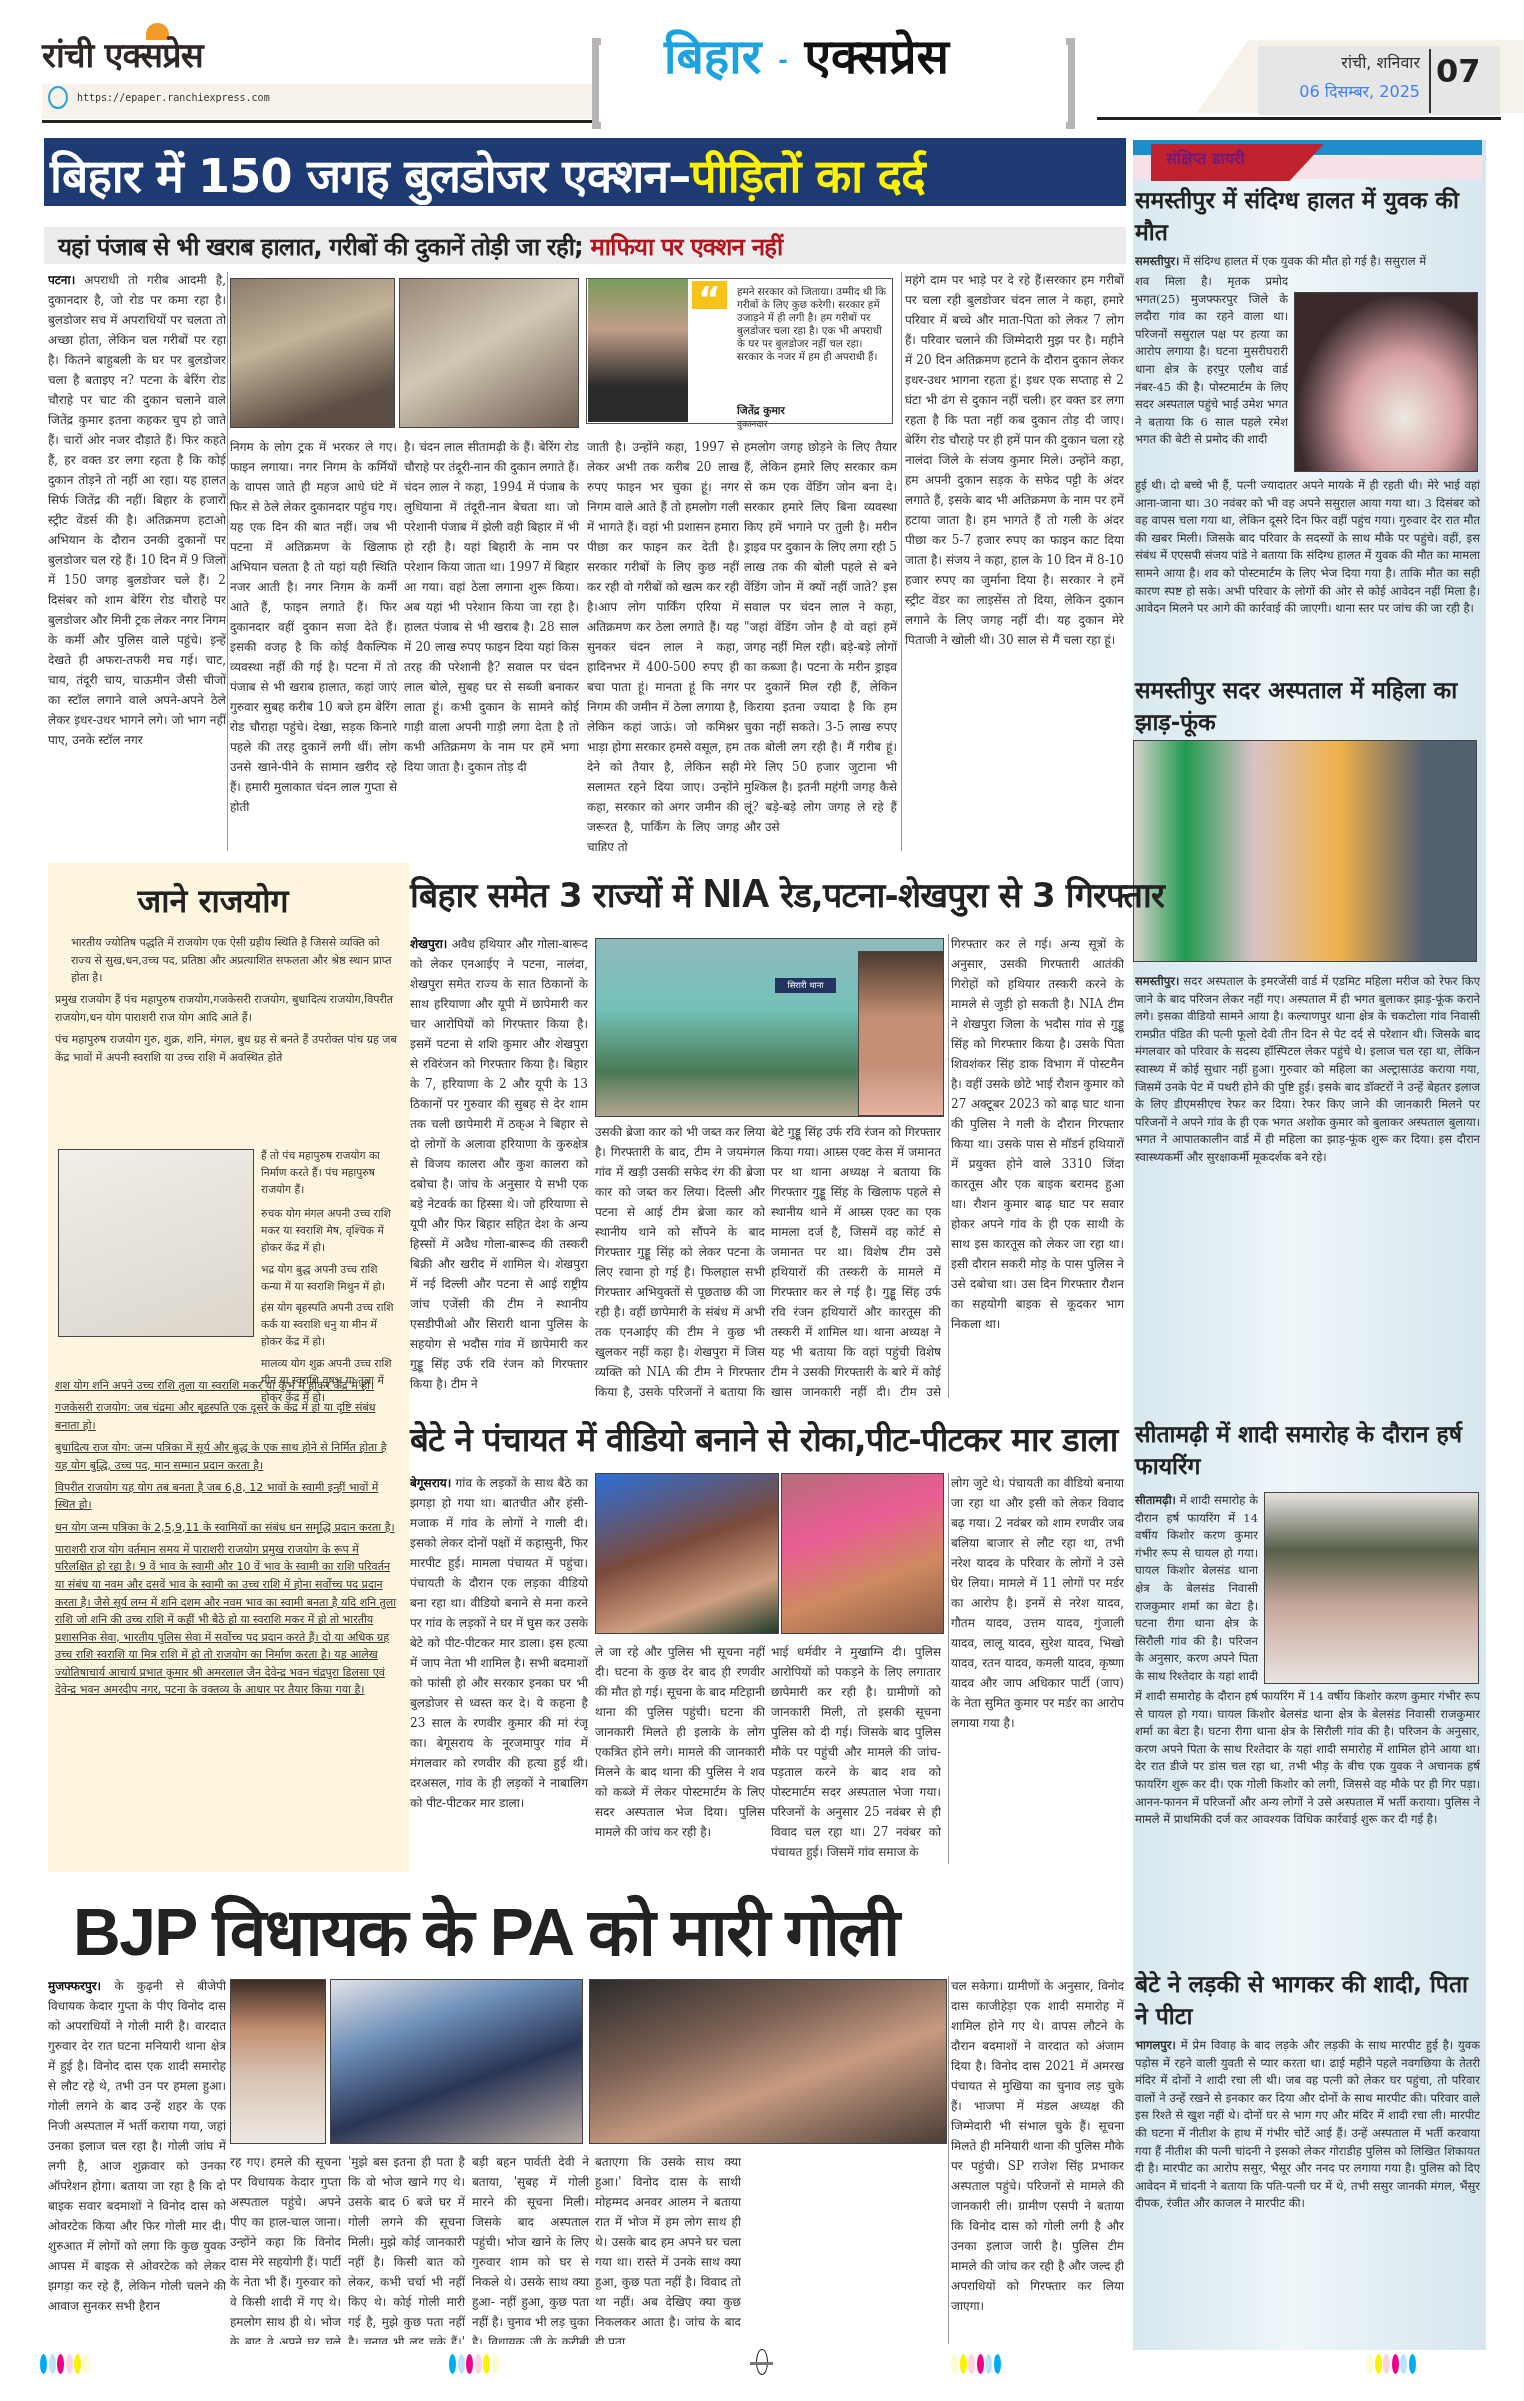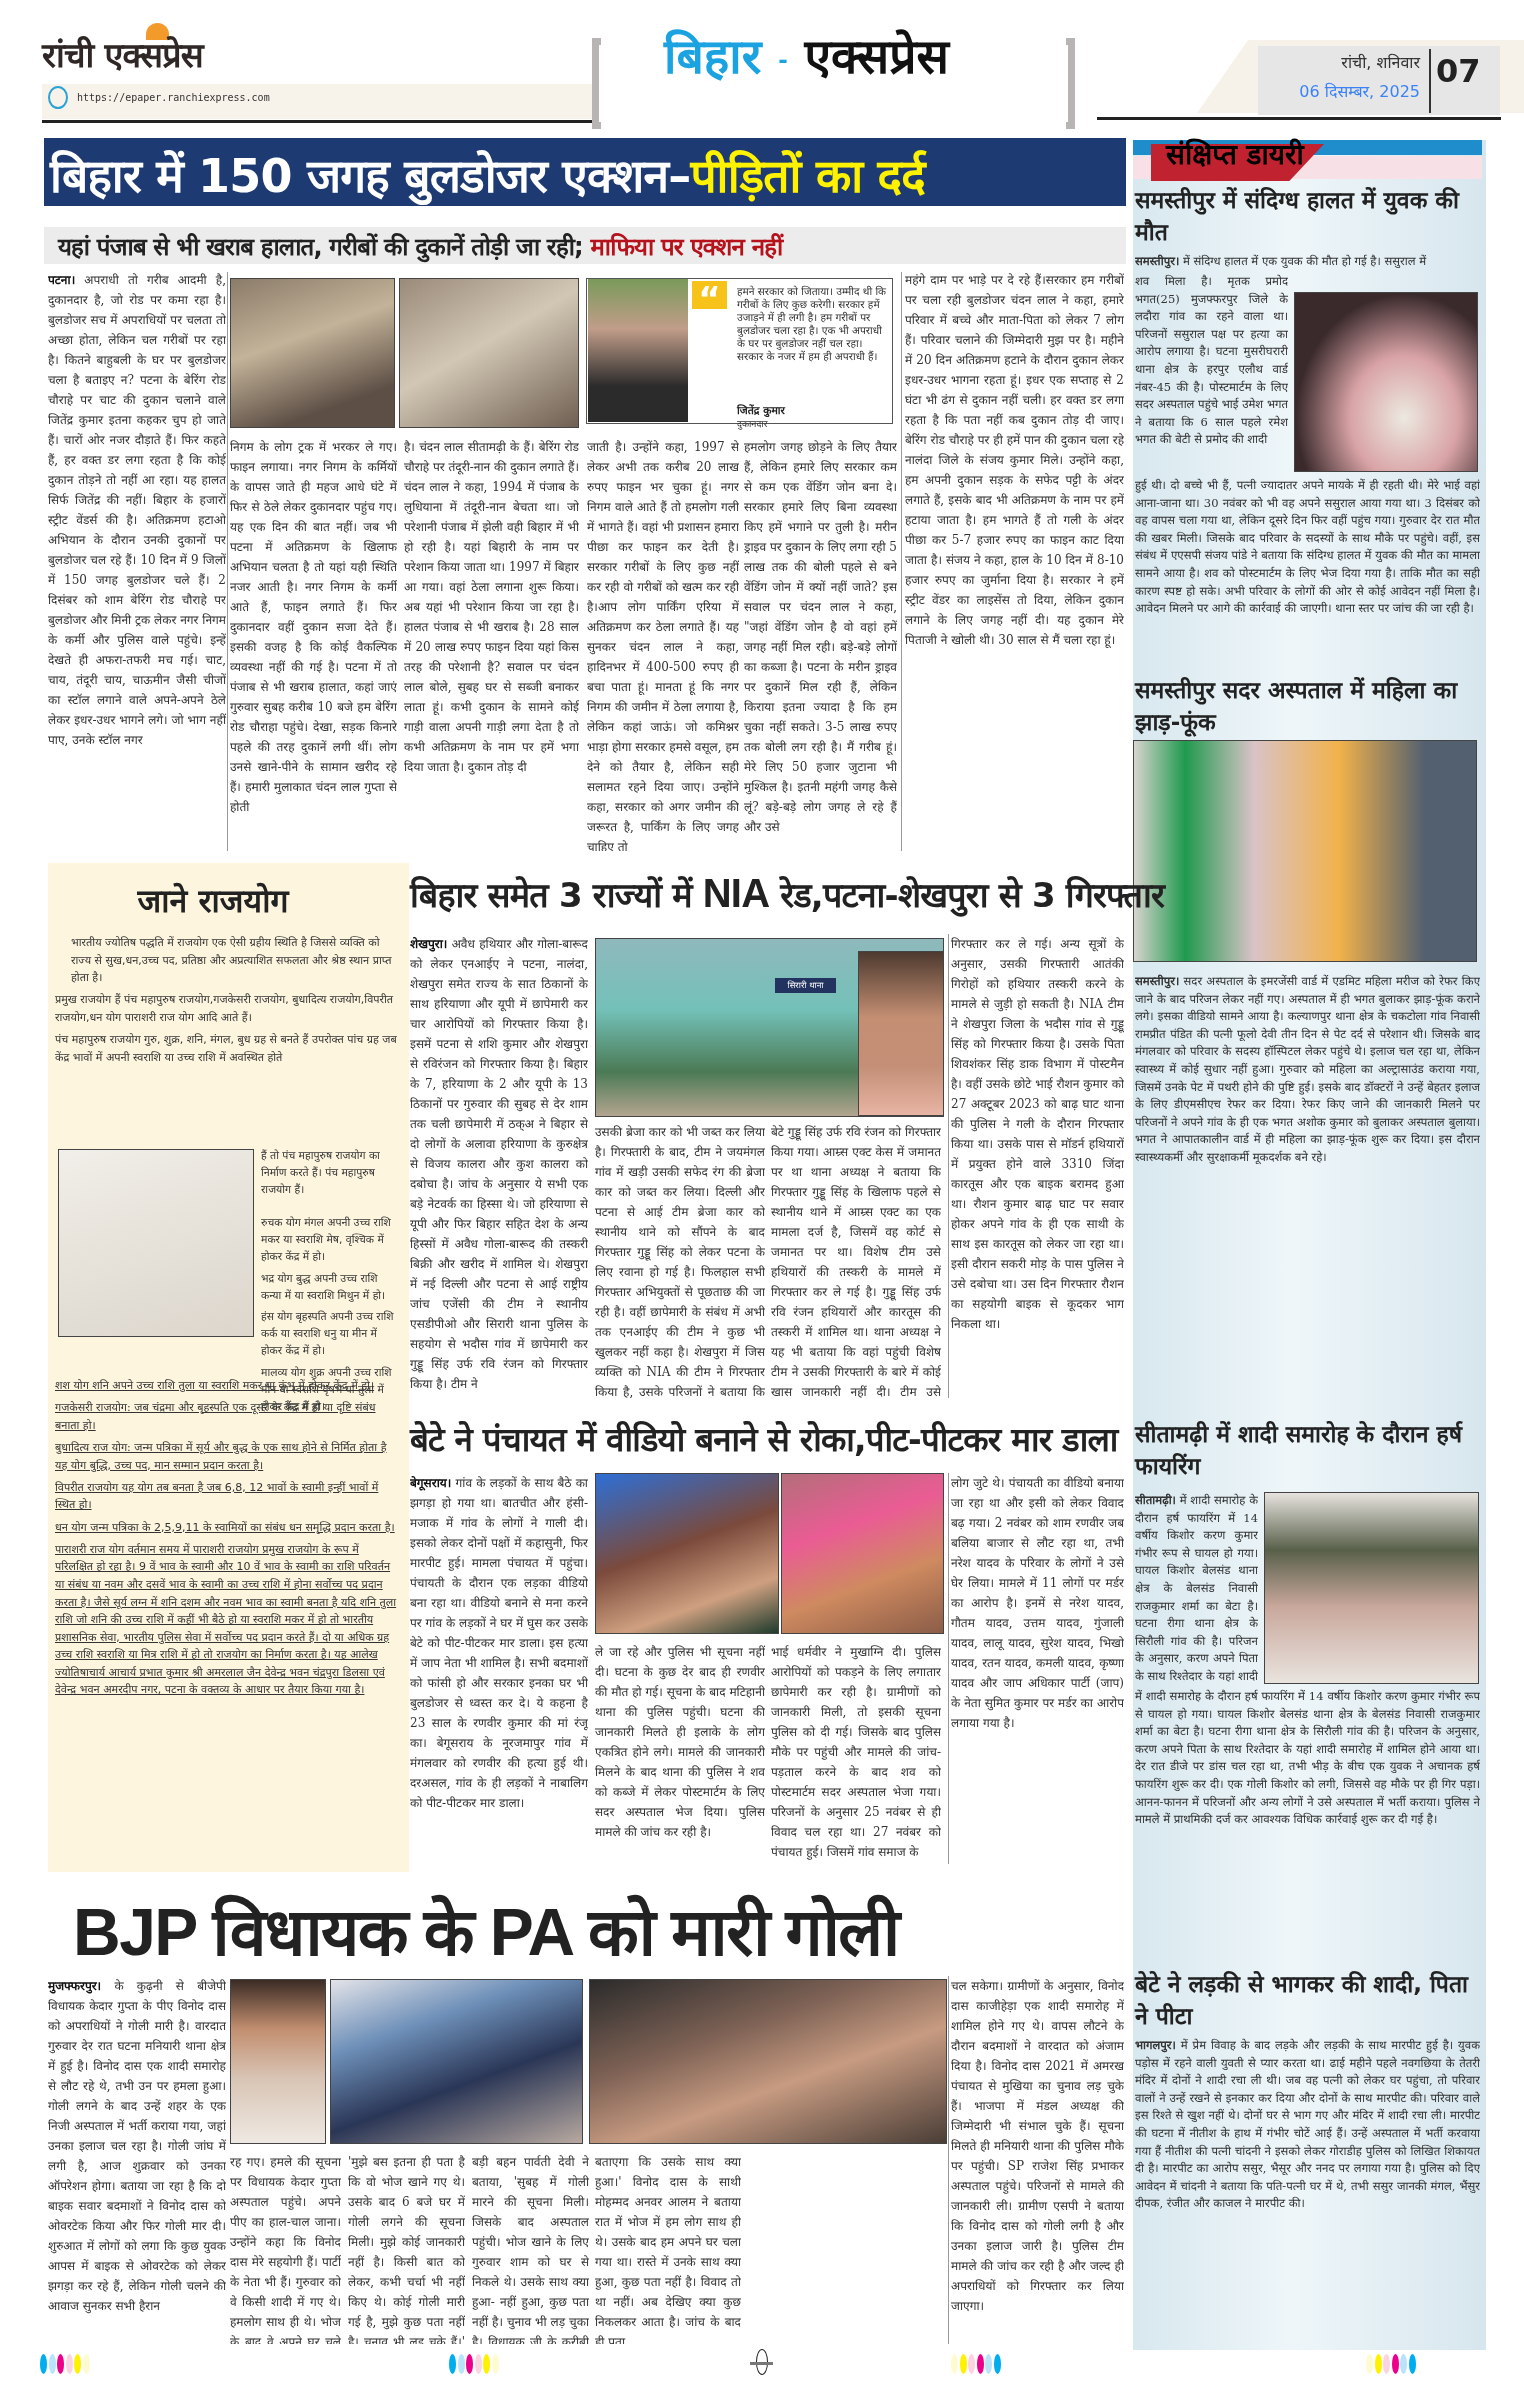--- a/index.html
+++ b/index.html
@@ -46,21 +46,21 @@
   #quote-mark { left: 692px; top: 281px; width: 35px; height: 28px; background: #f7c21a; color: #fff; font-size: 34px; font-weight: bold; line-height: 37px; text-align: center; }
   #quote-text { left: 737px; top: 285px; width: 153px; font-size: 10.4px; line-height: 13px; color: #333; }
   #quote-name { left: 737px; top: 403px; font-size: 10.7px; font-weight: bold; color: #222; }
   #quote-role { left: 737px; top: 417px; font-size: 9.2px; color: #333; }
 
   
   #sidebar-bg { left: 1133px; top: 140px; width: 353px; height: 2210px; background: linear-gradient(90deg, #d8e8ef 0%, #eef6f9 45%, #d7e6ee 100%); }
   #sidebar-blue { left: 1133px; top: 140px; width: 349px; height: 15.3px; background: #1f8ccc; }
   #sidebar-pink { left: 1133px; top: 156px; width: 349px; height: 23px; background: #f8e1e6; }
   #diary-tab { left: 1151px; top: 144px; width: 173px; height: 37px; background: #c0222f; clip-path: polygon(0 0, 100% 0, 80% 100%, 0 100%); }
-  #diary-label { left: 1166px; top: 134px; font-size: 28px; font-weight: bold; color: #000000; }
+  #diary-label { left: 1166px; top: 147px; font-size: 16px; font-weight: bold; color: #701a75; }
   .side-head { position: absolute; left: 1135px; width: 345px; font-size: 23px; font-weight: bold; color: #222; line-height: 32px; }
   .side-text { font-family: "DejaVu Serif", serif; font-size: 11.5px; line-height: 17.6px; color: #333; text-align: justify; overflow: hidden; }
 
   
   #rajyog-bg { left: 48px; top: 863px; width: 361px; height: 1009px; background: #fdf5de; }
   #rajyog-title { left: 48px; top: 878px; width: 330px; text-align: center; font-size: 32px; font-weight: bold; color: #222; }
 
   .sec-head { position: absolute; font-weight: bold; color: #222; white-space: nowrap; letter-spacing: -0.8px; }
 
   
@@ -157,21 +157,21 @@
 
 <div class="abs" id="rajyog-bg"></div>
 <div class="abs" id="rajyog-title">जाने राजयोग</div>
 <div class="abs" style="left:55px;top:934px;width:345px;font-size:11px;line-height:17.6px;color:#333;">
   <p style="margin-bottom:4.6px;margin-left:16px;">भारतीय ज्योतिष पद्धति में राजयोग एक ऐसी ग्रहीय स्थिति है जिससे व्यक्ति को राज्य से सुख,धन,उच्च पद, प्रतिष्ठा और अप्रत्याशित सफलता और श्रेष्ठ स्थान प्राप्त होता है।</p>
   <p style="margin-bottom:4.6px;">प्रमुख राजयोग हैं पंच महापुरुष राजयोग,गजकेसरी राजयोग, बुधादित्य राजयोग,विपरीत राजयोग,धन योग पाराशरी राज योग आदि आते हैं।</p>
   <p style="margin-bottom:4.6px;height:35px;overflow:hidden;">पंच महापुरुष राजयोग गुरु, शुक्र, शनि, मंगल, बुध ग्रह से बनते हैं उपरोक्त पांच ग्रह जब केंद्र भावों में अपनी स्वराशि या उच्च राशि में अवस्थित होते</p>
 </div>
 <div class="photo" style="left:58px;top:1149px;width:196px;height:188px;background:linear-gradient(160deg,#f1efe9 0%,#e8e4dc 40%,#dcd6cc 100%);"></div>
 <div class="abs" style="left:261px;top:1147px;width:138px;font-size:10.7px;line-height:17px;color:#333;">
-  <p style="margin-bottom:16px;">हैं तो पंच महापुरुष राजयोग का निर्माण करते हैं। पंच महापुरुष राजयोग हैं।</p>
+  <p style="margin-bottom:7px;">हैं तो पंच महापुरुष राजयोग का निर्माण करते हैं। पंच महापुरुष राजयोग हैं।</p>
   <p style="margin-bottom:4.6px;">रुचक योग मंगल अपनी उच्च राशि मकर या स्वराशि मेष, वृश्चिक में होकर केंद्र में हो।</p>
   <p style="margin-bottom:4.6px;">भद्र योग बुद्ध अपनी उच्च राशि कन्या में या स्वराशि मिथुन में हो।</p>
   <p style="margin-bottom:4.6px;">हंस योग बृहस्पति अपनी उच्च राशि कर्क या स्वराशि धनु या मीन में होकर केंद्र में हो।</p>
   <p style="margin-bottom:4.6px;">मालव्य योग शुक्र अपनी उच्च राशि मीन या स्वराशि वृषभ या तुला में होकर केंद्र में हो।</p>
 </div>
 <div class="abs" style="left:55px;top:1377px;width:345px;height:491px;overflow:hidden;font-size:11px;line-height:17.6px;color:#333;text-decoration:underline;">
   <p style="margin-bottom:4.6px;">शश योग शनि अपने उच्च राशि तुला या स्वराशि मकर या कुंभ में होकर केंद्र में हो।</p>
   <p style="margin-bottom:4.6px;">गजकेसरी राजयोग: जब चंद्रमा और बृहस्पति एक दूसरे के केंद्र में हो या दृष्टि संबंध बनाता हो।</p>
   <p style="margin-bottom:4.6px;">बुधादित्य राज योग: जन्म पत्रिका में सूर्य और बुद्ध के एक साथ होने से निर्मित होता है यह योग बुद्धि, उच्च पद, मान सम्मान प्रदान करता है।</p>
   <p style="margin-bottom:4.6px;">विपरीत राजयोग यह योग तब बनता है जब 6,8, 12 भावों के स्वामी इन्हीं भावों में स्थित हो।</p>

